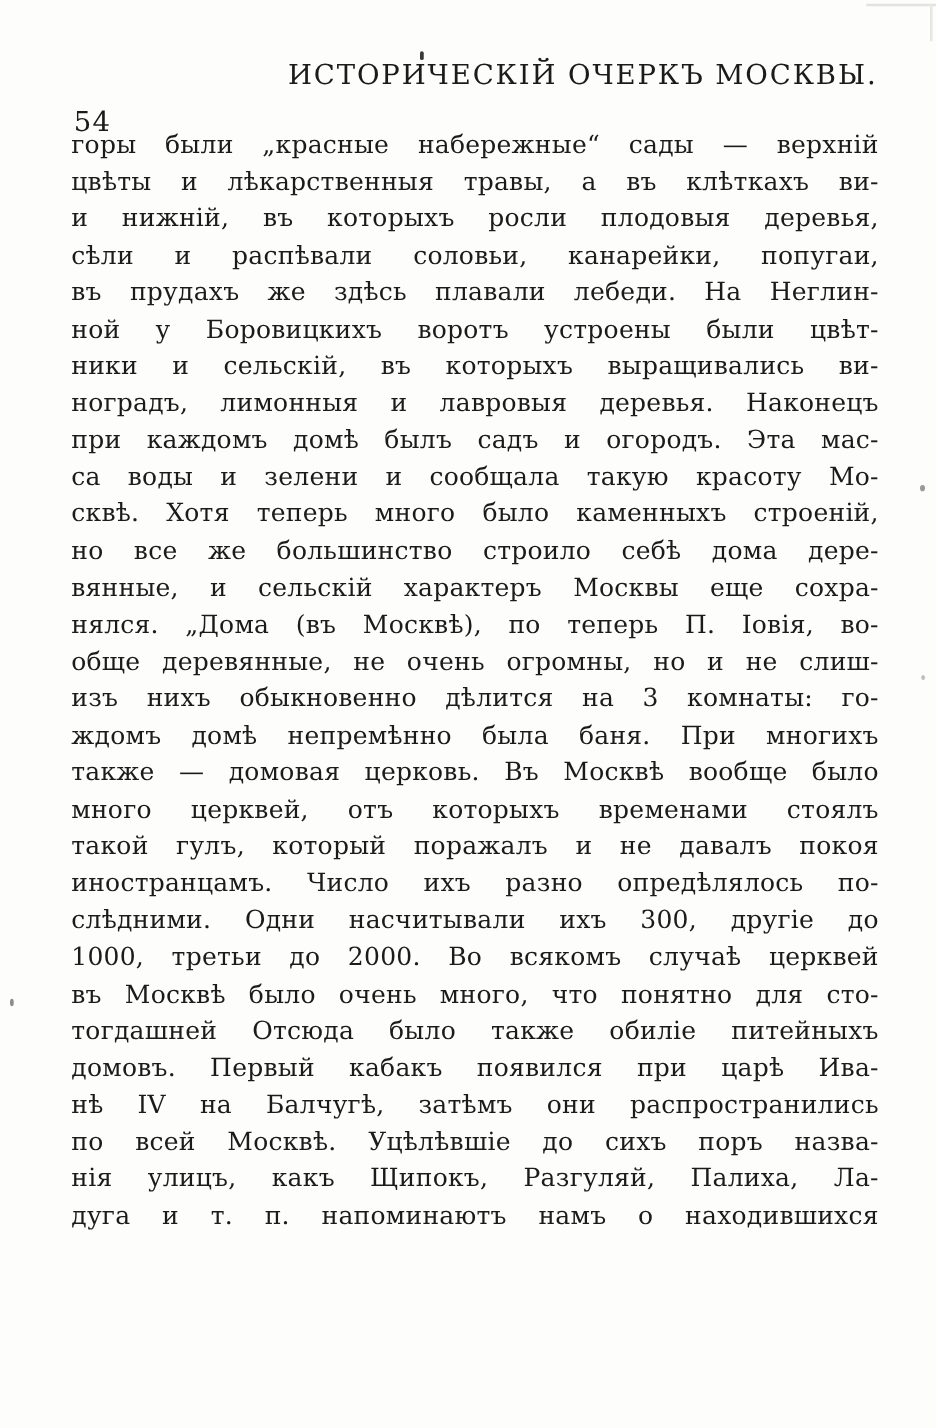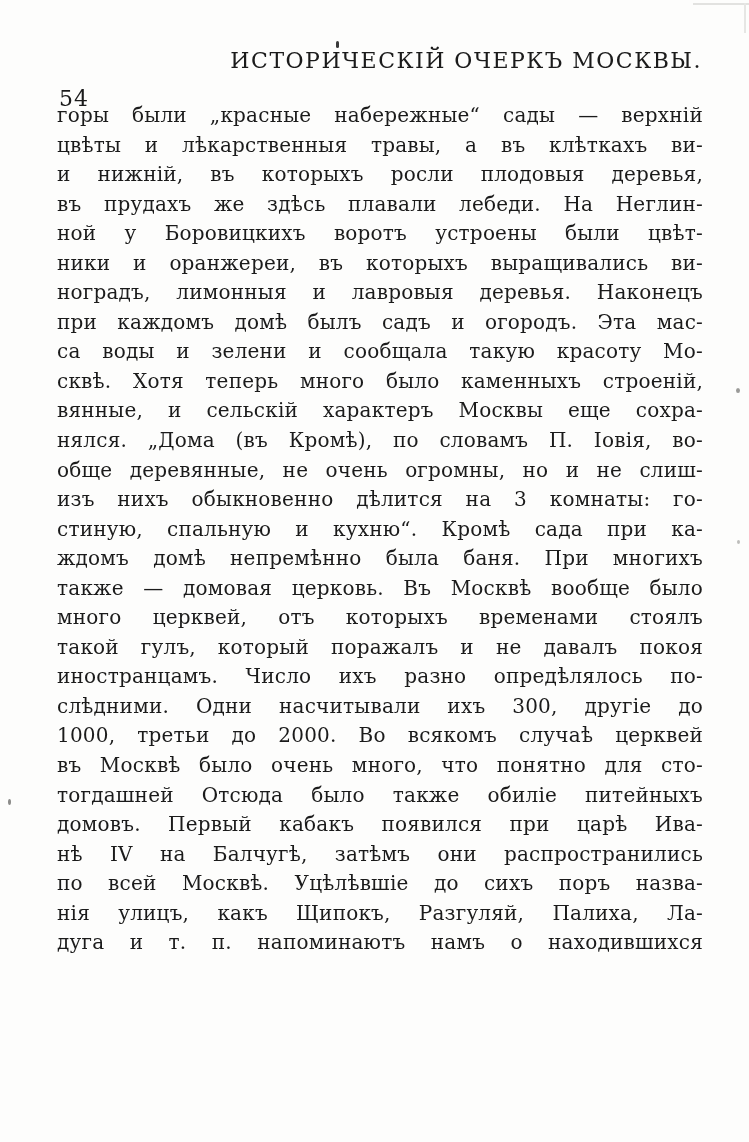--- a/index.html
+++ b/index.html
@@ -82,32 +82,33 @@
 
   <div class="page-header">
     <span class="page-number">54</span>
     <span class="running-title">ИСТОРИЧЕСКІЙ ОЧЕРКЪ МОСКВЫ.</span>
   </div>
 
   <div class="body-text">
       <div class="body-line">горы были „красные набережные“ сады — верхній</div>
       <div class="body-line">цвѣты и лѣкарственныя травы, а въ клѣткахъ ви-</div>
       <div class="body-line">и нижній, въ которыхъ росли плодовыя деревья,</div>
+      <div class="body-line">сѣли и распѣвали соловьи, канарейки, попугаи,</div>
       <div class="body-line">въ прудахъ же здѣсь плавали лебеди. На Неглин-</div>
       <div class="body-line">ной у Боровицкихъ воротъ устроены были цвѣт-</div>
-      <div class="body-line">ники и оранжереи, въ которыхъ выращивались ви-</div>
+      <div class="body-line">ники и сельскій, въ которыхъ выращивались ви-</div>
       <div class="body-line">ноградъ, лимонныя и лавровыя деревья. Наконецъ</div>
       <div class="body-line">при каждомъ домѣ былъ садъ и огородъ. Эта мас-</div>
       <div class="body-line">са воды и зелени и сообщала такую красоту Мо-</div>
       <div class="body-line">сквѣ. Хотя теперь много было каменныхъ строеній,</div>
+      <div class="body-line">но все же большинство строило себѣ дома дере-</div>
       <div class="body-line">вянные, и сельскій характеръ Москвы еще сохра-</div>
-      <div class="body-line">нялся. „Дома (въ Кромѣ), по словамъ П. Іовія, во-</div>
+      <div class="body-line">нялся. „Дома (въ Москвѣ), по теперь П. Іовія, во-</div>
       <div class="body-line">обще деревянные, не очень огромны, но и не слиш-</div>
       <div class="body-line">изъ нихъ обыкновенно дѣлится на 3 комнаты: го-</div>
-      <div class="body-line">стиную, спальную и кухню“. Кромѣ сада при ка-</div>
       <div class="body-line">ждомъ домѣ непремѣнно была баня. При многихъ</div>
       <div class="body-line">также — домовая церковь. Въ Москвѣ вообще было</div>
       <div class="body-line">много церквей, отъ которыхъ временами стоялъ</div>
       <div class="body-line">такой гулъ, который поражалъ и не давалъ покоя</div>
       <div class="body-line">иностранцамъ. Число ихъ разно опредѣлялось по-</div>
       <div class="body-line">слѣдними. Одни насчитывали ихъ 300, другіе до</div>
       <div class="body-line">1000, третьи до 2000. Во всякомъ случаѣ церквей</div>
       <div class="body-line">въ Москвѣ было очень много, что понятно для сто-</div>
       <div class="body-line">тогдашней Отсюда было также обиліе питейныхъ</div>
       <div class="body-line">домовъ. Первый кабакъ появился при царѣ Ива-</div>

